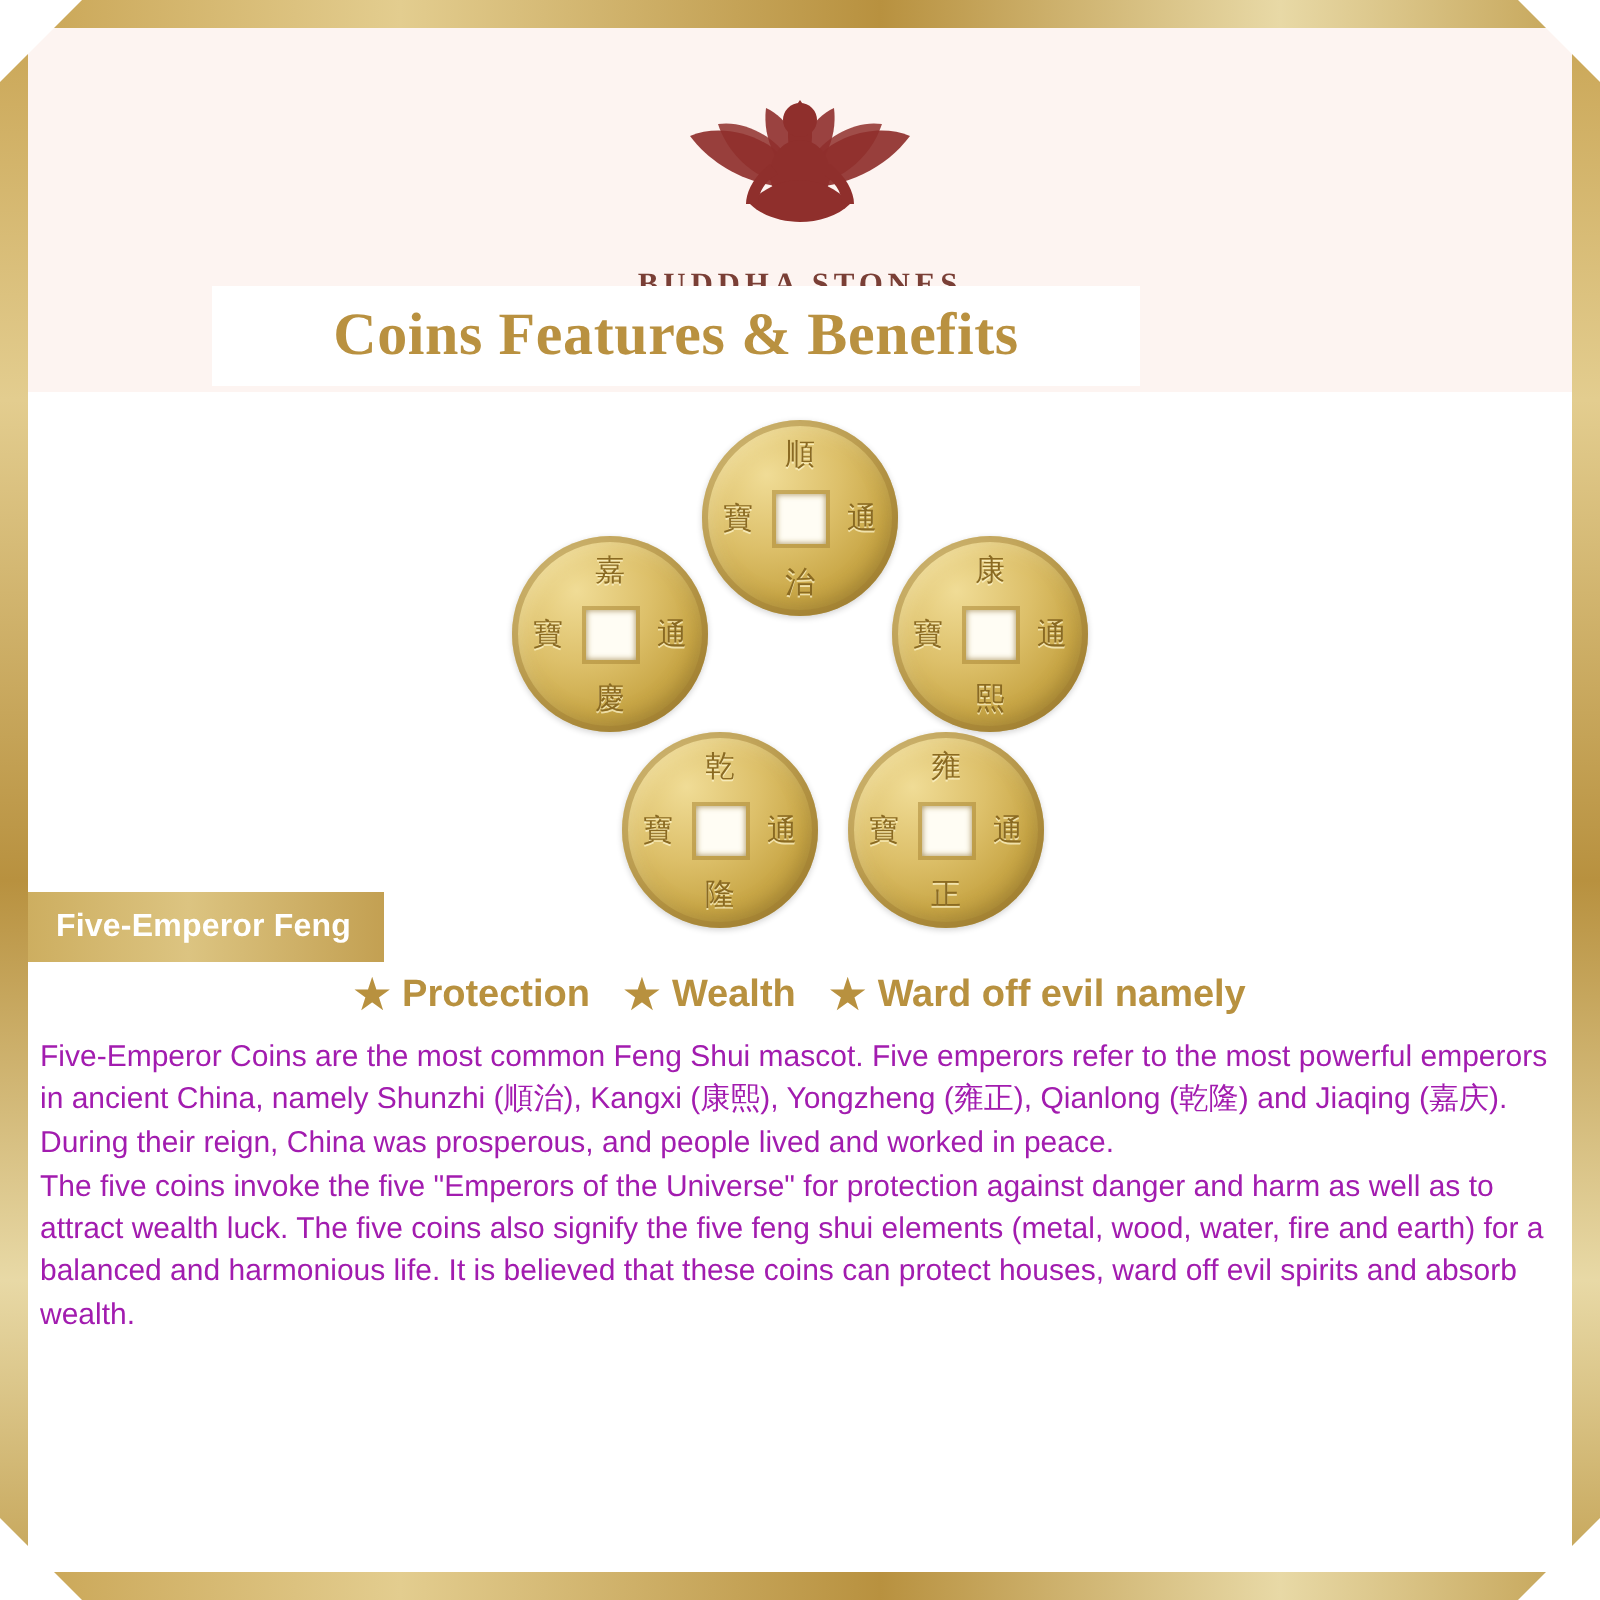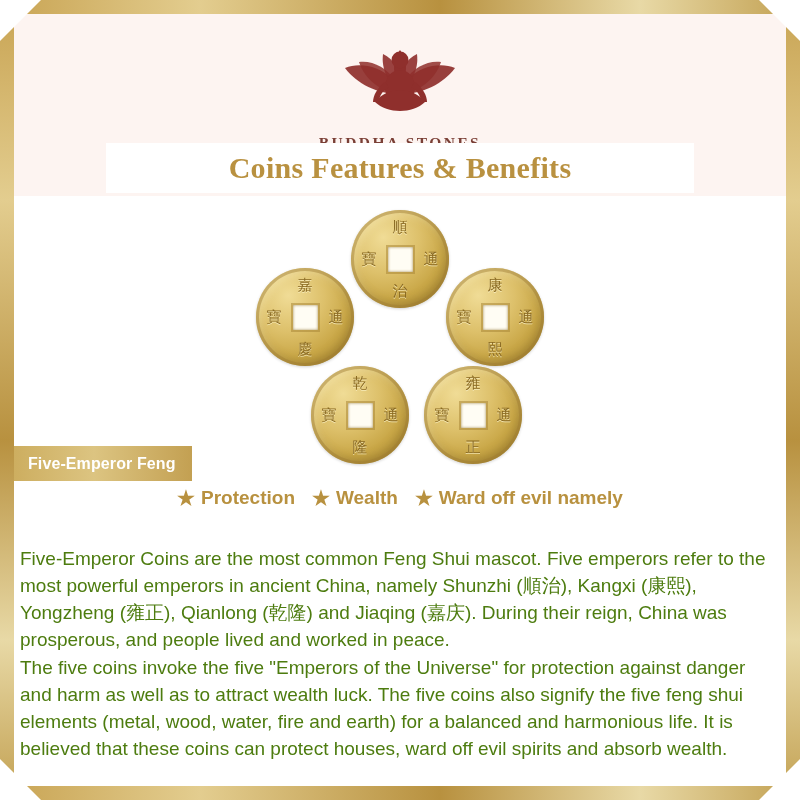--- a/index.html
+++ b/index.html
@@ -85,21 +85,21 @@
     letter-spacing: 2.4px;
     color: #7a3f36;
     font-family: "Liberation Serif", serif;
     font-weight: 700;
   }
 
   
   .title-bar {
     position: absolute;
     top: 129px; left: 92px;
-    width: 588px; height: 50px;
+    width: 464px; height: 50px;
     background: #ffffff;
     display: flex;
     align-items: center;
     justify-content: center;
   }
   .title-bar h1 {
     font-family: "Liberation Serif", serif;
     font-size: 30px;
     font-weight: 700;
     color: #b99140;
@@ -193,25 +193,24 @@
     color: #b8913f;
     font-size: 20px;
     line-height: 1;
   }
 
   
   .body-copy {
     position: absolute;
     top: 504px; left: 6px;
     width: 762px;
-    font-size: 19px;
+    font-size: 15px;
     line-height: 1.42;
-    color: #4d7c0f;
+    color: #a21caf;
     font-family: "Liberation Sans", sans-serif;
-    margin-top: 28px;
   }
   .body-copy p { margin-bottom: 0; }
   .body-copy p + p { margin-top: 1px; }
 </style>
 </head>
 <body>
 
 <div class="page">
 
   <div class="frame-top"></div>

